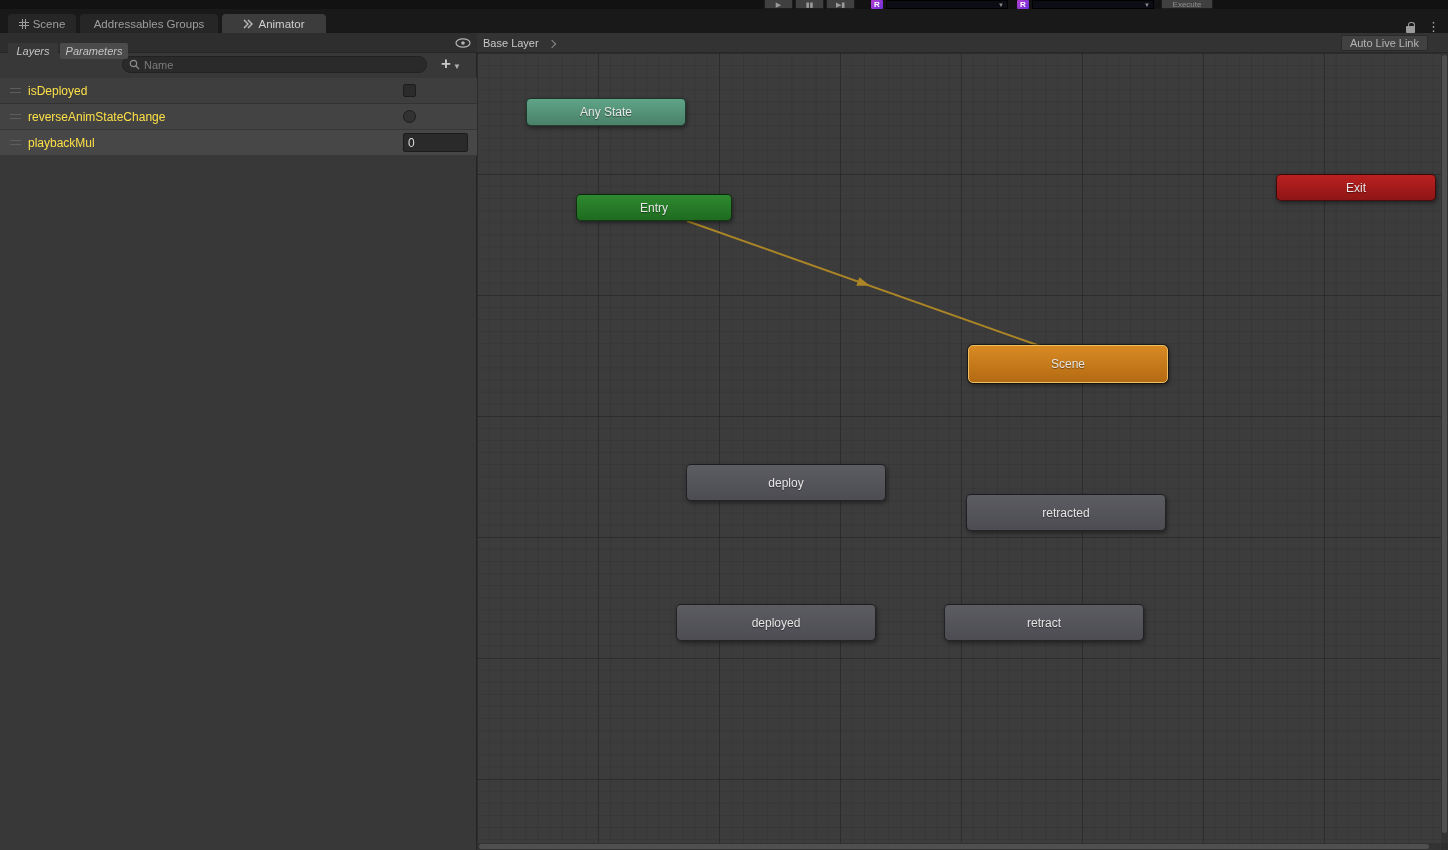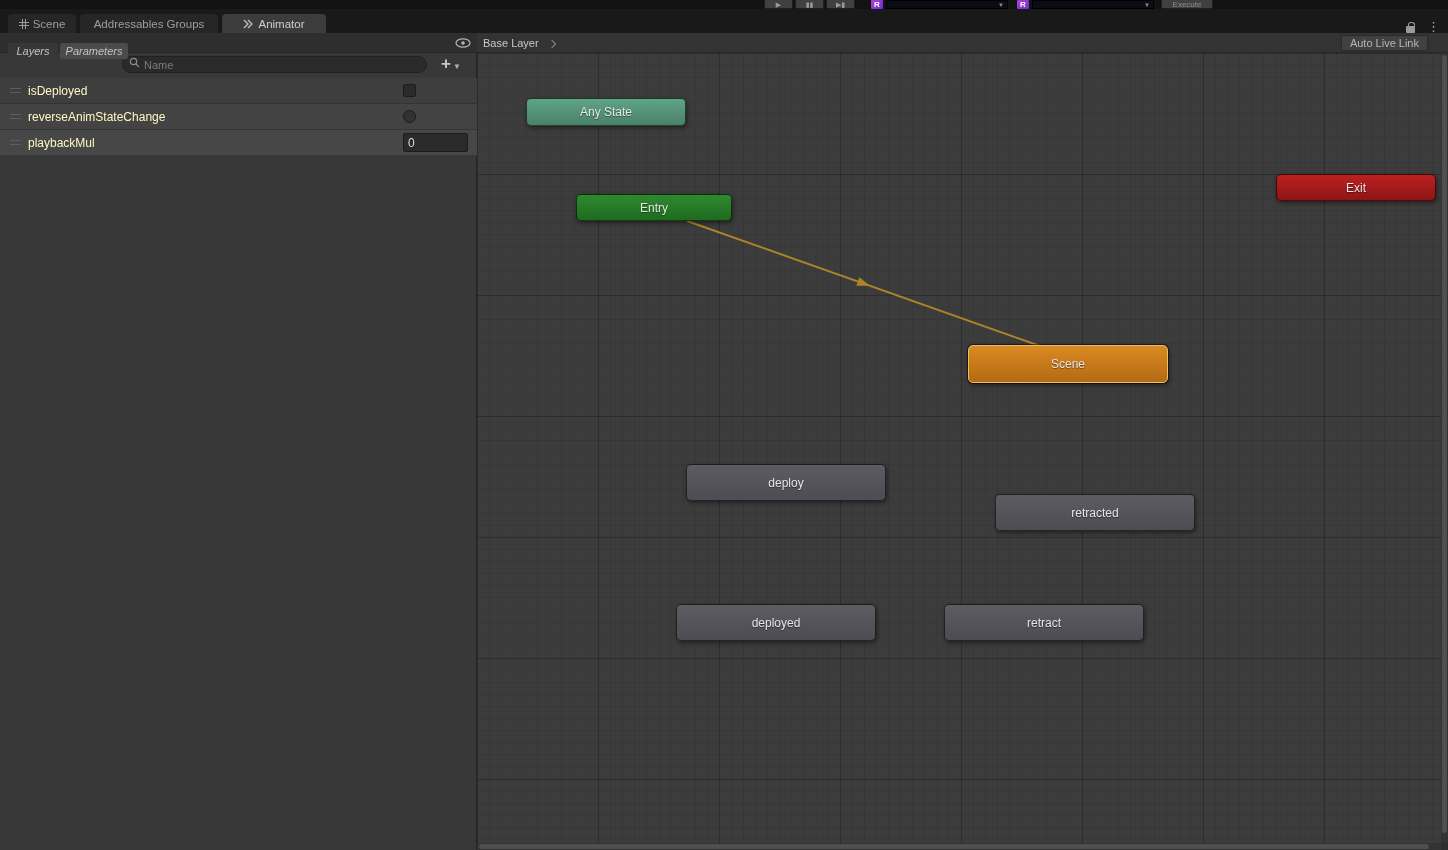--- a/index.html
+++ b/index.html
@@ -57,35 +57,35 @@
                    transform:rotate(45deg); margin-top:1px; }
   .auto-live-link { position:absolute; right:20px; top:2px; height:16px; padding:0 8px; background:#414141;
                     border:1px solid #2a2a2a; border-radius:2px; color:#b5b5b5; font-size:11px;
                     display:flex; align-items:center; }
 
   
   .left-panel { position:absolute; left:0; top:53px; width:477px; height:797px; background:#383838;
                 border-right:1px solid #252525; z-index:10; }
   .search-row { position:absolute; left:0; top:0; width:477px; height:25px; }
   .search-input-wrap { position:absolute; left:122px; top:3px; width:305px; height:17px; background:#2a2a2a;
-                       border:1px solid #212121; border-radius:9px; display:flex; padding:0 6px; gap:4px; }
+                       border:1px solid #212121; border-radius:9px; display:flex; align-items:center; padding:0 6px; gap:4px; }
   .search-input { flex:1; background:transparent; border:none; outline:none; color:#d6d6d6; font-size:11px;
                   font-family:"Liberation Sans","DejaVu Sans",sans-serif; }
   .search-input::placeholder { color:#7c7c7c; }
   .add-param { position:absolute; left:441px; top:1px; width:32px; height:20px; display:flex; align-items:center; color:#c8c8c8; }
   .add-plus { font-size:17px; line-height:20px; font-weight:bold; }
   .add-caret { font-size:8px; color:#b0b0b0; margin-left:2px; margin-top:4px; }
 
   .param-row { position:absolute; left:0; width:477px; height:26px; border-bottom:1px solid rgba(0,0,0,0.18); }
   .param-row-0 { top:25px; background:#3e3e3e; }
   .param-row-1 { top:51px; background:#434343; }
   .param-row-2 { top:77px; background:#474747; }
   .drag-handle { position:absolute; left:10px; top:10px; width:11px; height:5px;
                  border-top:1px solid #5d5d5d; border-bottom:1px solid #5d5d5d; }
-  .param-label { position:absolute; left:28px; top:6px; font-size:12px; color:#fef9c3; }
+  .param-label { position:absolute; left:28px; top:6px; font-size:12px; color:#fde047; }
   .param-checkbox { position:absolute; left:403px; top:6px; width:13px; height:13px; background:#2b2b2b;
                     border:1px solid #1c1c1c; border-radius:2px; }
   .param-radio { position:absolute; left:403px; top:6px; width:13px; height:13px; background:#323232;
                  border:1px solid #1c1c1c; border-radius:50%; }
   .param-float-input { position:absolute; left:403px; top:3px; width:65px; height:19px; background:#2a2a2a;
                        border:1px solid #1c1c1c; border-radius:2px; color:#dcdcdc; font-size:12px; padding:0 4px;
                        font-family:"Liberation Sans","DejaVu Sans",sans-serif; outline:none; }
 
   
   .graph { position:absolute; left:477px; top:53px; width:971px; height:797px; overflow:hidden;
@@ -100,21 +100,21 @@
   .node { position:absolute; z-index:2; border-radius:5px; display:flex; align-items:center; justify-content:center;
           color:#e6e6e6; font-size:12px; text-shadow:0 1px 1px rgba(0,0,0,0.45);
           border:1px solid rgba(0,0,0,0.6); box-shadow:1px 2px 4px rgba(0,0,0,0.45); }
   .node-anystate { left:49px;  top:20px;  width:160px; height:28px; background:linear-gradient(180deg,#5fa486,#4a8168);margin-top:25px; }
   .node-entry    { left:99px;  top:141px; width:156px; height:27px; background:linear-gradient(180deg,#2f8a30,#1f6b20); }
   .node-exit     { left:799px; top:121px; width:160px; height:27px; background:linear-gradient(180deg,#bb2121,#8e1515); }
   .node-scene    { left:491px; top:292px; width:200px; height:38px; background:linear-gradient(180deg,#d88a22,#b46a13);
                    border:1px solid #eebe62; box-shadow:0 0 0 1px rgba(0,0,0,0.5), 1px 2px 5px rgba(0,0,0,0.5); }
   .node-gray     { width:200px; height:37px; background:linear-gradient(180deg,#5c5c63,#4c4c52); }
   .node-deploy    { left:209px; top:411px; }
-  .node-retracted { left:518px; top:441px; }
+  .node-retracted { left:489px; top:441px; }
   .node-retract   { left:467px; top:531px;margin-top:20px; }
   .node-deployed  { left:199px; top:551px; }
 
   
   .hscroll { position:absolute; left:0; bottom:0; width:964px; height:7px; background:#333333; z-index:3; }
   .hscroll-thumb { position:absolute; left:2px; top:1px; width:950px; height:5px; background:#4f4f4f; border-radius:3px; }
   .vscroll { position:absolute; right:0; top:0; width:7px; height:790px; background:#333333; z-index:3; }
   .vscroll-thumb { position:absolute; top:2px; left:1px; height:778px; width:5px; background:#4f4f4f; border-radius:3px; }
   .scroll-corner { position:absolute; right:0; bottom:0; width:7px; height:7px; background:#2e2e2e; z-index:3; }
 </style>

